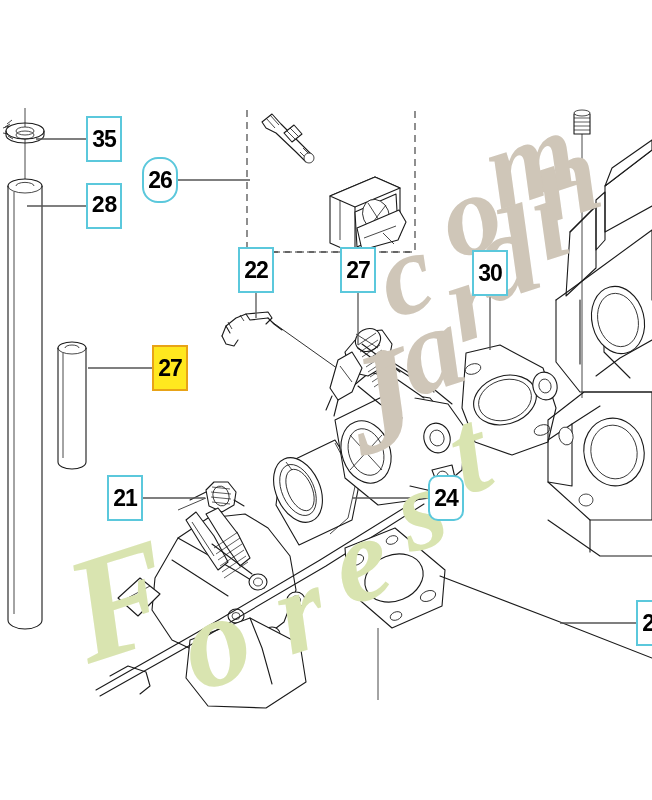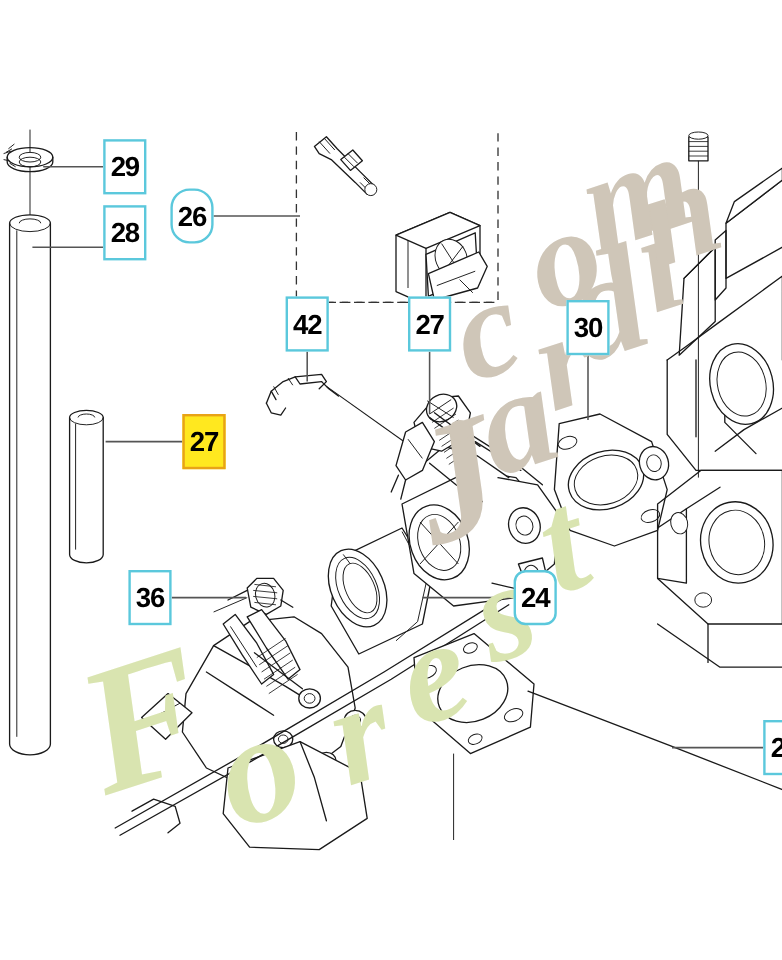--- a/index.html
+++ b/index.html
@@ -307,42 +307,42 @@
         <line class="lead" x1="490" y1="296" x2="490" y2="350"></line>
         <line class="lead" x1="152" y1="368" x2="88" y2="368"></line>
         <line class="lead" x1="143" y1="498" x2="205" y2="498"></line>
         <line class="lead" x1="428" y1="498" x2="352" y2="498"></line>
         <line class="lead" x1="636" y1="623" x2="560" y2="623"></line>
       </g>
   </svg>
 
   <div id="callout-layer">
       <div class="callout" style="left: 86px; top: 116px; width: 36px; height: 46px;">
-        <span>29</span>
-      </div>
-      <div class="callout" style="left: 86px; top: 171px; width: 36px; height: 46px;">
+        <span>35</span>
+      </div>
+      <div class="callout" style="left: 86px; top: 183px; width: 36px; height: 46px; font-family: Liberation Mono, monospace;">
         <span>28</span>
       </div>
       <div class="callout" style="left: 142px; top: 157px; width: 36px; height: 46px; border-radius: 16px;">
         <span>26</span>
       </div>
       <div class="callout" style="left: 238px; top: 247px; width: 36px; height: 46px;">
-        <span>42</span>
+        <span>22</span>
       </div>
       <div class="callout" style="left: 340px; top: 247px; width: 36px; height: 46px;">
         <span>27</span>
       </div>
       <div class="callout" style="left: 472px; top: 250px; width: 36px; height: 46px;">
         <span>30</span>
       </div>
       <div class="callout highlight" style="left: 152px; top: 345px; width: 36px; height: 46px;">
         <span>27</span>
       </div>
       <div class="callout" style="left: 107px; top: 475px; width: 36px; height: 46px;">
-        <span>36</span>
+        <span>21</span>
       </div>
       <div class="callout" style="left: 428px; top: 475px; width: 36px; height: 46px; border-radius: 10px;">
         <span>24</span>
       </div>
       <div class="callout" style="left: 636px; top: 600px; width: 36px; height: 46px;">
         <span>25</span>
       </div>
     </div>
 
 </div>

